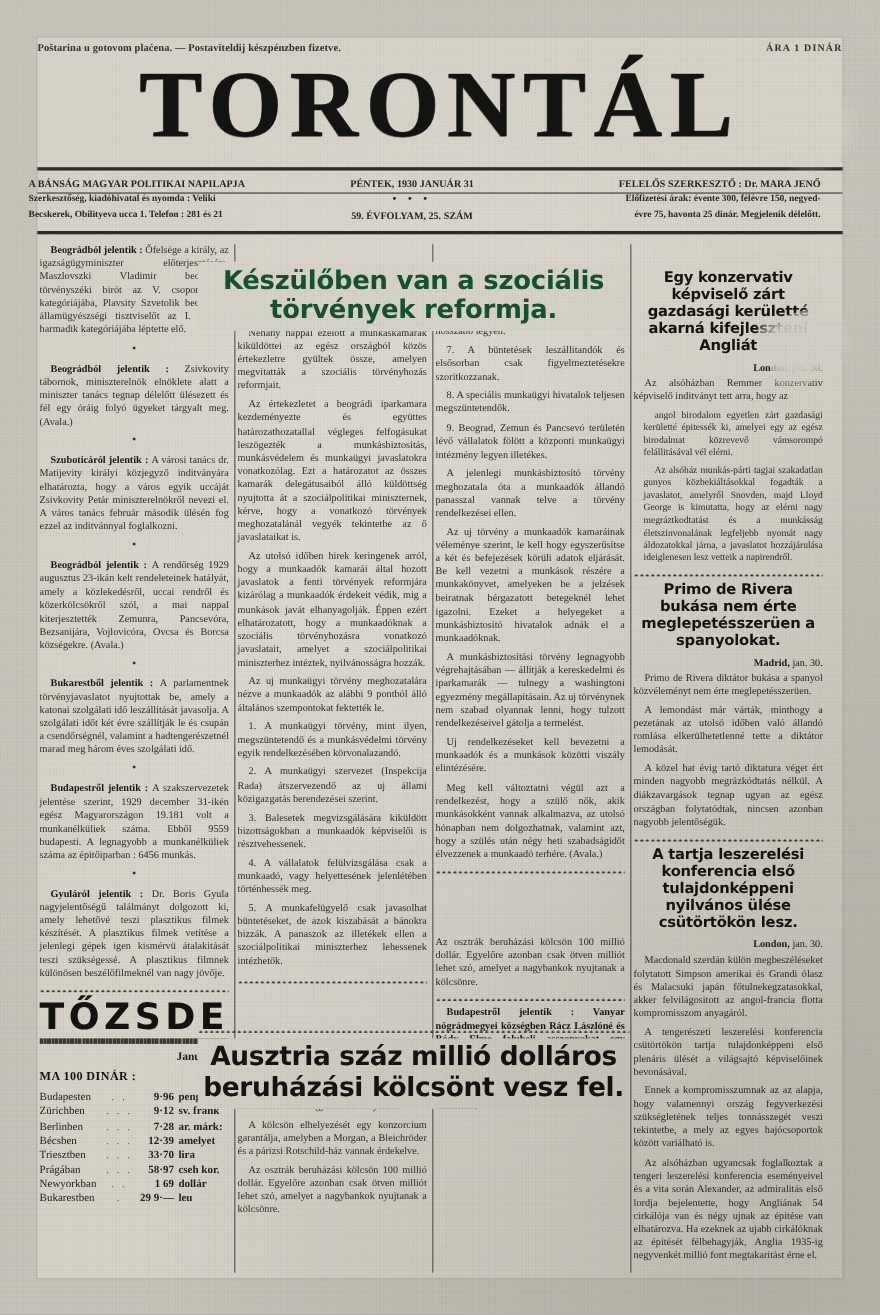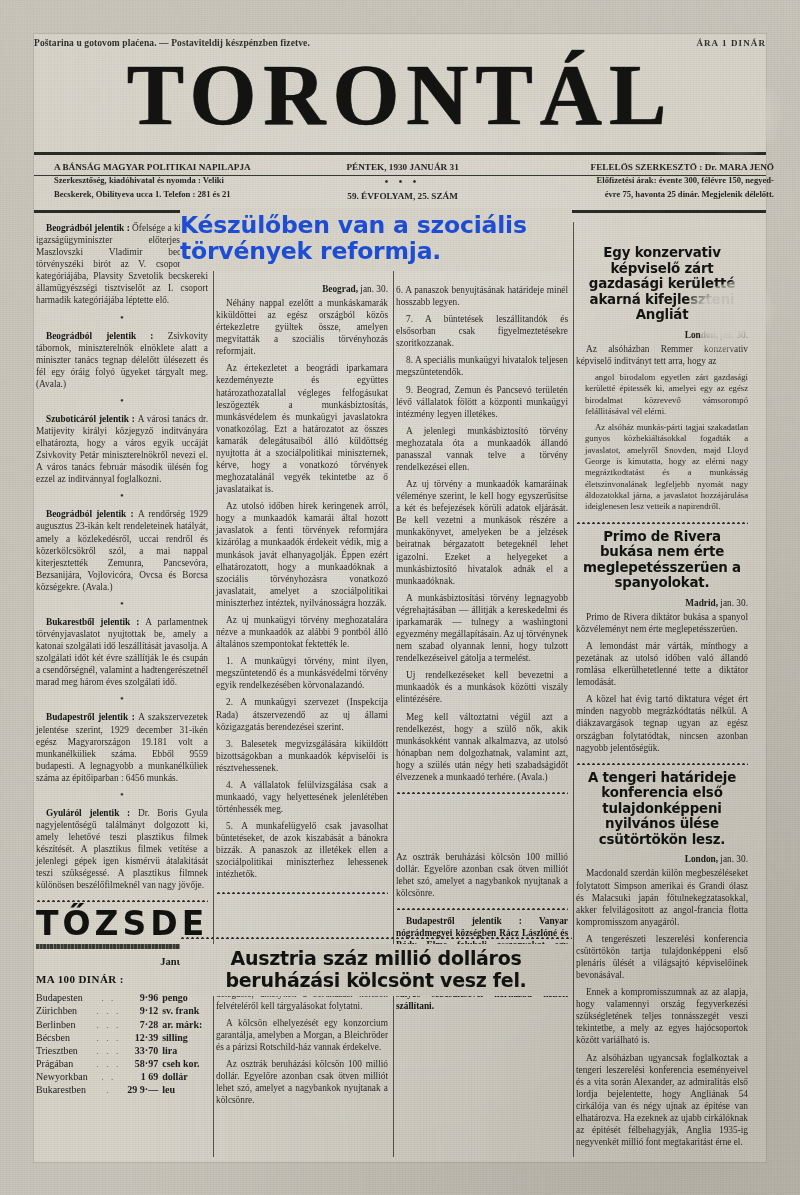--- a/index.html
+++ b/index.html
@@ -104,21 +104,21 @@
   .rule-thin {
     position: absolute;
     left: 34px;
     width: 732px;
     height: 1px;
     background: #3a3a34;
     z-index: 5;
   }
   .infoband {
     position: absolute;
-    left: 48px;
+    left: 20px;
     top: 158px;
     width: 732px;
     height: 50px;
     display: flex;
     z-index: 6;
     font-size: 9.2px;
     font-weight: bold;
     color: #262622;
   }
   .infoband .seg {
@@ -179,29 +179,30 @@
     line-height: 1;
     margin: 5px 0 7px 0;
     color: #34342f;
   }
   .indent-block { padding-left: 9px; }
 
   
   .hl-main {
     position: absolute;
     left: 180px;
-    top: 208px;
+    top: 238px;
     width: 392px;
     z-index: 10;
+    text-align: center;
     font-family: "DejaVu Sans", sans-serif;
     font-weight: bold;
     font-size: 23.5px;
     line-height: 1.12;
     letter-spacing: -0.2px;
-    color: #1d4ed8;
+    color: #14532d;
     background: #d8d4ca;
     padding: 4px 0 6px 0;
   }
   .hl-right {
     font-family: "DejaVu Sans", sans-serif;
     font-weight: bold;
     font-size: 13.4px;
     line-height: 1.16;
     letter-spacing: -0.2px;
     text-align: center;
@@ -210,21 +211,21 @@
   }
   .hl-austria {
     position: absolute;
     left: 180px;
     top: 944px;
     width: 392px;
     z-index: 10;
     text-align: center;
     font-family: "DejaVu Sans", sans-serif;
     font-weight: bold;
-    font-size: 19px;
+    font-size: 24px;
     line-height: 1.16;
     letter-spacing: -0.3px;
     color: #141412;
     background: #d8d4ca;
     padding: 3px 0 5px 0;
   }
 
   
   .dotrule {
     height: 5px;
@@ -407,21 +408,21 @@
           <tr>
             <td class="city">Berlinben</td>
             <td class="dots">. . .</td>
             <td class="val">7·28</td>
             <td class="cur">ar. márk:</td>
           </tr>
           <tr>
             <td class="city">Bécsben</td>
             <td class="dots">. . .</td>
             <td class="val">12·39</td>
-            <td class="cur">silling</td>
+            <td class="cur">amelyet</td>
           </tr>
           <tr>
             <td class="city">Triesztben</td>
             <td class="dots">. . .</td>
             <td class="val">33·70</td>
             <td class="cur">lira</td>
           </tr>
           <tr>
             <td class="city">Prágában</td>
             <td class="dots">. . .</td>
@@ -509,21 +510,21 @@
       <div class="hl-right">Primo de Rivera bukása nem érte meglepetésszerüen a spanyolokat.</div>
       <p class="dateline">
         <b>Madrid,</b>
         <span>jan. 30.</span>
       </p>
       <p class="body">Primo de Rivera diktátor bukása a spanyol közvéleményt nem érte meglepetésszerüen.</p>
       <p class="body">A lemondást már várták, mínthogy a pezetának az utolsó időben való állandó romlása elkerülhetetlenné tette a diktátor lemodását.</p>
       <p class="body">A közel hat évig tartó diktatura véget ért minden nagyobb megrázkódtatás nélkül. A diákzavargások tegnap ugyan az egész országban folytatódtak, nincsen azonban nagyobb jelentőségük.</p>
 
       <div class="dotrule"></div>
-      <div class="hl-right">A tengeri határideje konferencia első tulajdonképpeni nyilvános ülése csütörtökön lesz.</div>
+      <div class="hl-right">A tartja leszerelési konferencia első tulajdonképpeni nyilvános ülése csütörtökön lesz.</div>
       <p class="dateline">
         <b>London,</b>
         <span>jan. 30.</span>
       </p>
       <p class="body">Macdonald szerdán külön megbeszéléseket folytatott Simpson amerikai és Grandi ólasz és Malacsuki japán főtulnekegzatasokkal, akker felvilágositott az angol-francia flotta kompromisszom anyagáról.</p>
       <p class="body">A tengerészeti leszerelési konferencia csütörtökön tartja tulajdonképpeni első plenáris ülését a világsajtó képviselőinek bevonásával.</p>
       <p class="body">Ennek a kompromisszumnak az az alapja, hogy valamennyi ország fegyverkezési szükségletének teljes tonnásszegét veszi tekintetbe, a mely az egyes hajócsoportok között variálható is.</p>
       <p class="body">Az alsóházban ugyancsak foglalkoztak a tengeri leszerelési konferencia eseményeivel és a vita során Alexander, az admiralitás első lordja bejelentette, hogy Angliának 54 cirkálója van és négy ujnak az épitése van elhatározva. Ha ezeknek az ujabb cirkálóknak az épitését félbehagyják, Anglia 1935-ig negyvenkét millió font megtakaritást érne el.</p>
     </div>
   </div>

